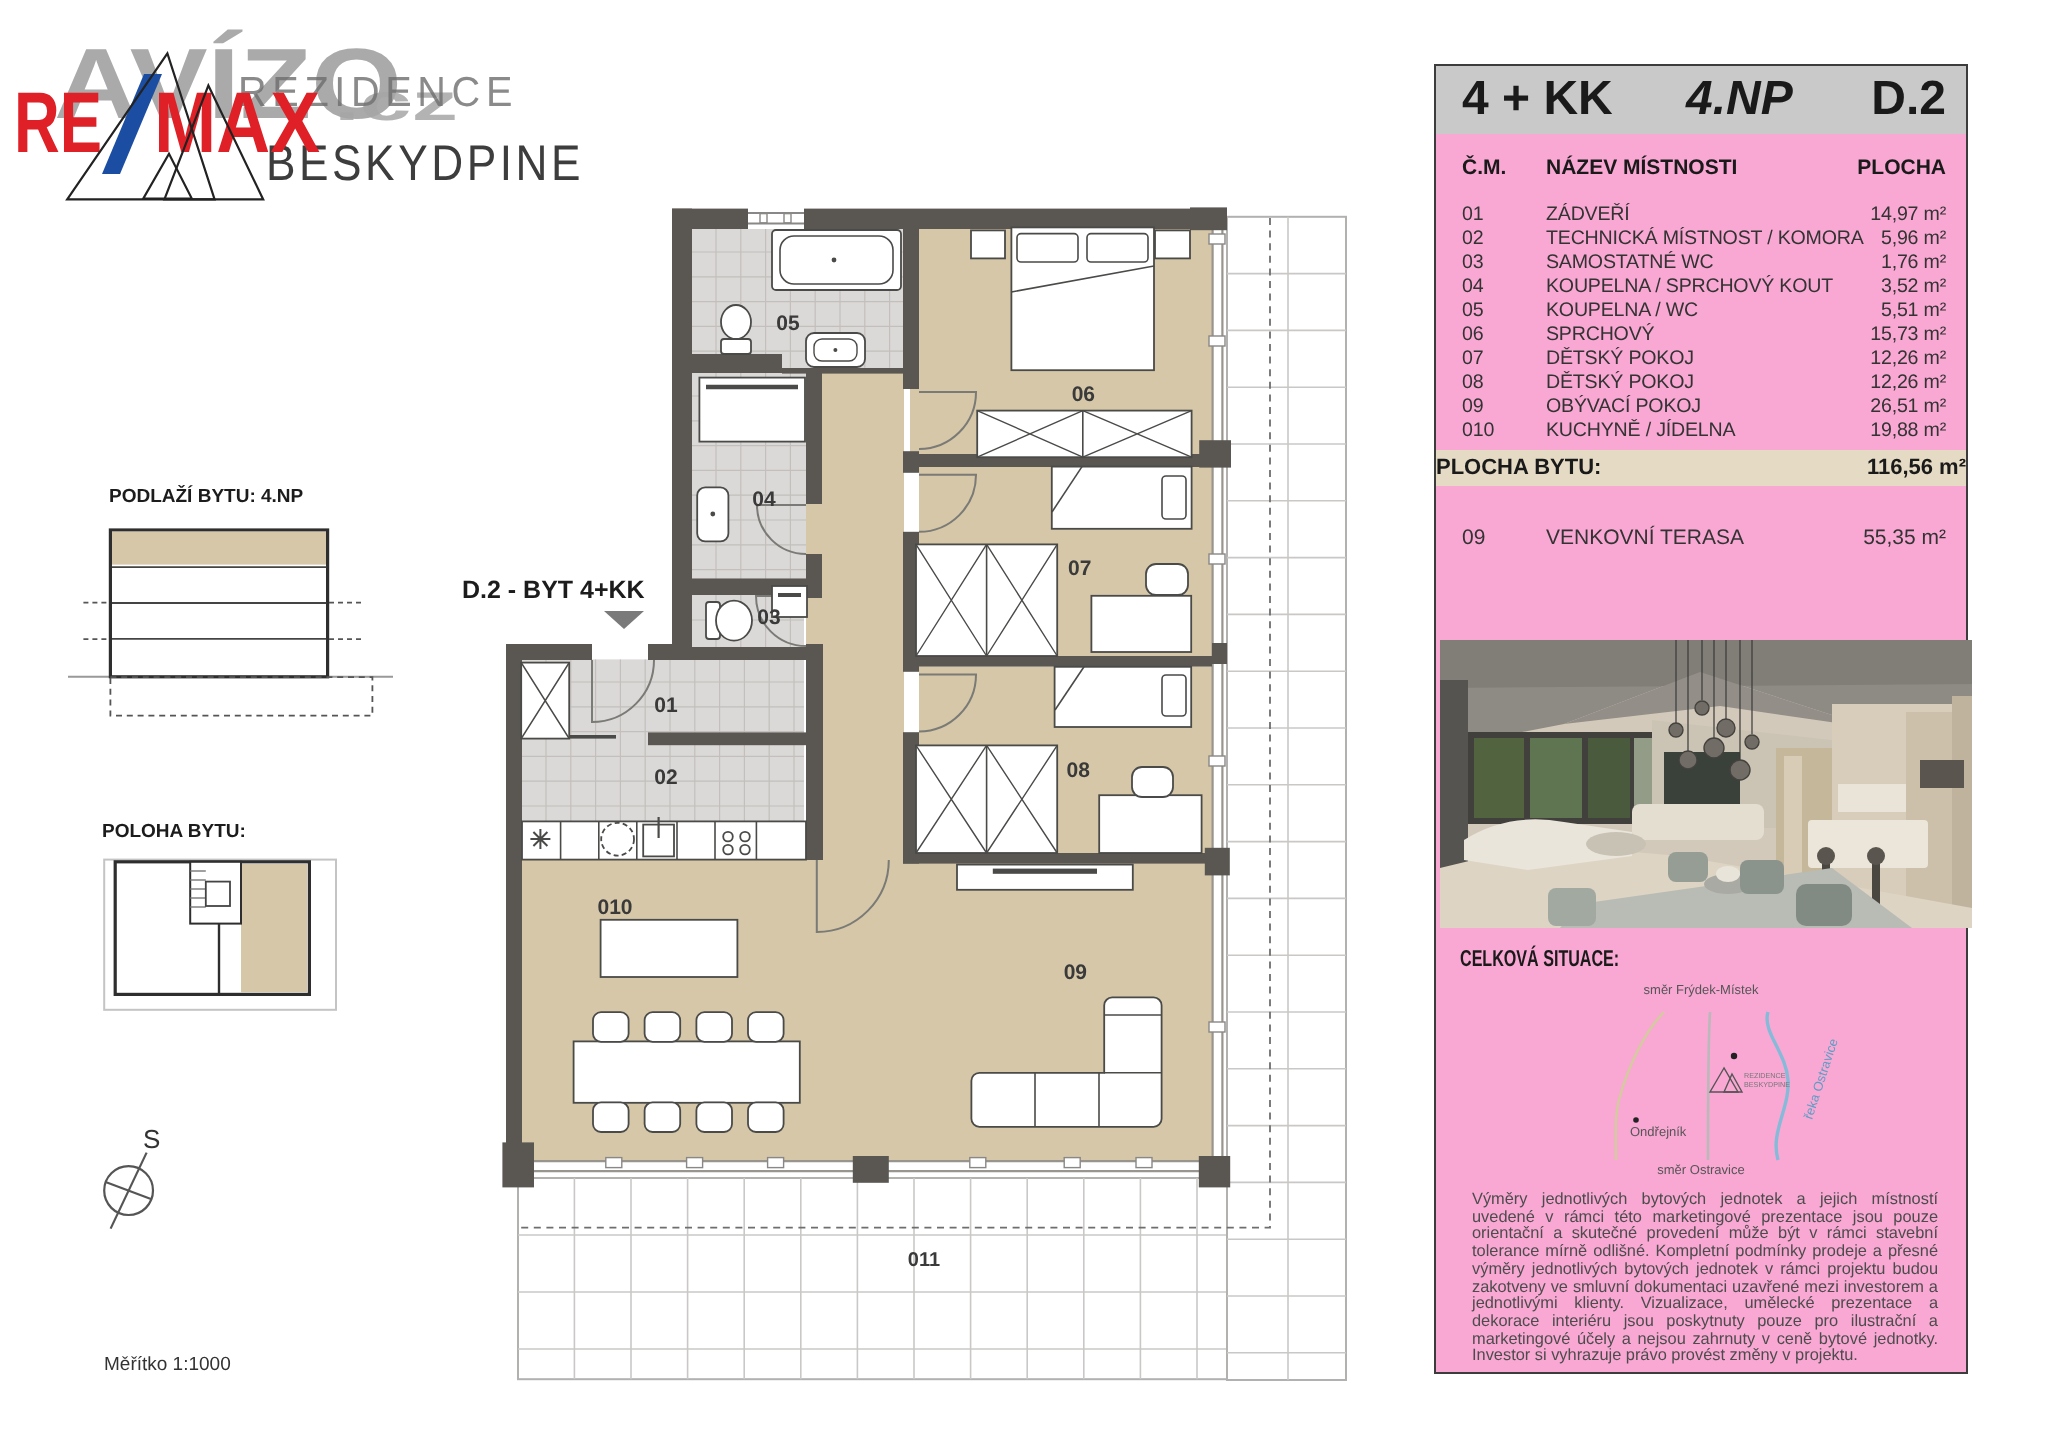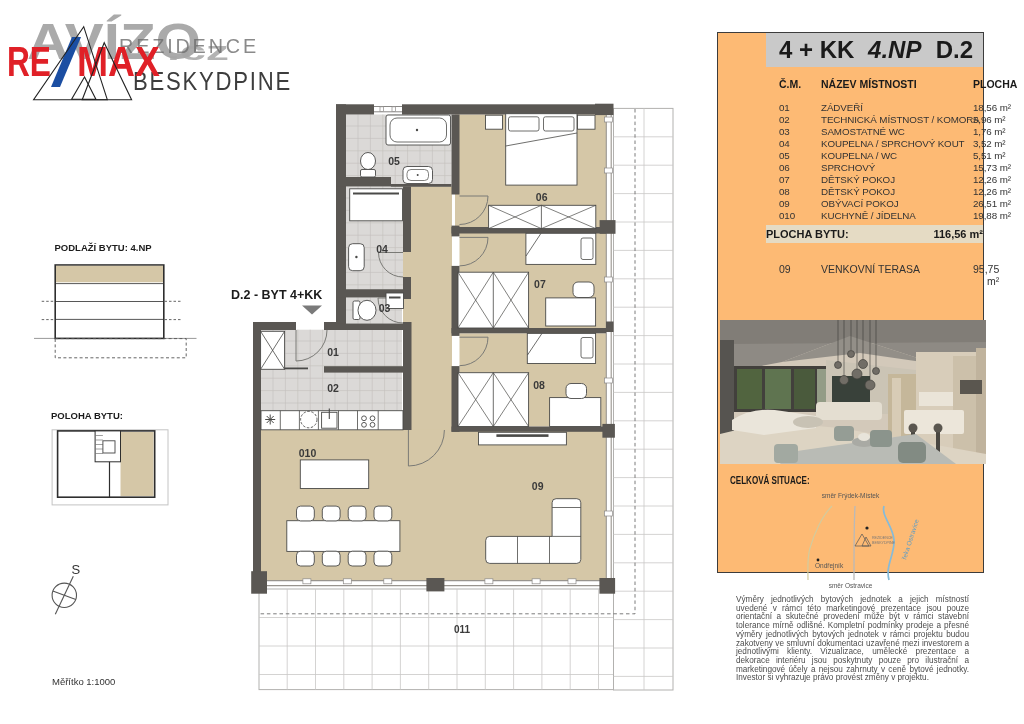--- a/index.html
+++ b/index.html
@@ -1,20 +1,20 @@
 <!DOCTYPE html>
 <html><head><meta charset="utf-8">
 <style>
 html,body{margin:0;padding:0;background:#fff;}
 #page{position:relative;width:1024px;height:724px;overflow:hidden;background:#fff;
   font-family:"Liberation Sans",sans-serif;}
 #page svg{display:block;}
 #plansvg{position:absolute;left:0;top:0;}
-#panel{position:absolute;left:717px;top:32px;width:267px;height:541px;
-  border:1.6px solid #3c3c3c;background:#fdba74;box-sizing:border-box;padding-left:48px;}
+#panel{position:absolute;left:717px;top:32px;width:267px;height:655px;
+  border:1.6px solid #3c3c3c;background:#f9a8d4;box-sizing:border-box;}
 #phead{height:34px;background:#c9c9c9;display:flex;align-items:center;
   font-weight:700;font-size:24px;color:#1a1a1a;}
 #phead .h1{margin-left:13px;width:112px;}
 #phead .h2{width:85px;font-style:italic;}
 #phead .h3{flex:1;text-align:right;margin-right:10px;}
 #thead{display:flex;font-weight:700;font-size:10.5px;color:#1a1a1a;margin-top:11px;}
 .trow{display:flex;font-size:9.8px;color:#333;line-height:12px;white-space:nowrap;letter-spacing:-0.1px;}
 .c1{margin-left:13px;width:42px;flex-shrink:0;}
 .c2{width:152px;flex-shrink:0;}
 .c3{text-align:right;margin-right:10px;flex:1;}
@@ -360,21 +360,21 @@
 <div id="thead">
         <span class="c1">Č.M.</span>
         <span class="c2">NÁZEV MÍSTNOSTI</span>
         <span class="c3">PLOCHA</span>
       </div>
 
 <div id="rows">
         <div class="trow">
           <span class="c1">01</span>
           <span class="c2">ZÁDVEŘÍ</span>
-          <span class="c3">18,56 m²</span>
+          <span class="c3">14,97 m²</span>
         </div>
         <div class="trow">
           <span class="c1">02</span>
           <span class="c2">TECHNICKÁ MÍSTNOST / KOMORA</span>
           <span class="c3">5,96 m²</span>
         </div>
         <div class="trow">
           <span class="c1">03</span>
           <span class="c2">SAMOSTATNÉ WC</span>
           <span class="c3">1,76 m²</span>
@@ -417,21 +417,21 @@
       </div>
 
 <div id="totbar">
         <span class="l">PLOCHA BYTU:</span>
         <span class="r">116,56 m²</span>
       </div>
 
 <div id="terasa">
         <span class="c1">09</span>
         <span class="c2">VENKOVNÍ TERASA</span>
-        <span class="c3">95,75 m²</span>
+        <span class="c3">55,35 m²</span>
       </div>
 
 <svg id="photo" width="266" height="144" viewBox="0 0 266 144">
         <rect x="0" y="0" width="266" height="144" fill="#d3c9ba"></rect>
         <polygon points="0,0 266,0 266,50 216,44 130,16 62,42 0,54" fill="#8e8a84"></polygon>
         <polygon points="0,0 266,0 266,22 0,24" fill="#817d77"></polygon>
         <polygon points="62,42 130,16 216,44 140,33" fill="#938f88"></polygon>
         <rect x="0" y="20" width="14" height="124" fill="#565450"></rect>
         <rect x="14" y="46" width="92" height="46" fill="#42403c"></rect>
         <rect x="17" y="49" width="25" height="40" fill="#51643f"></rect>

